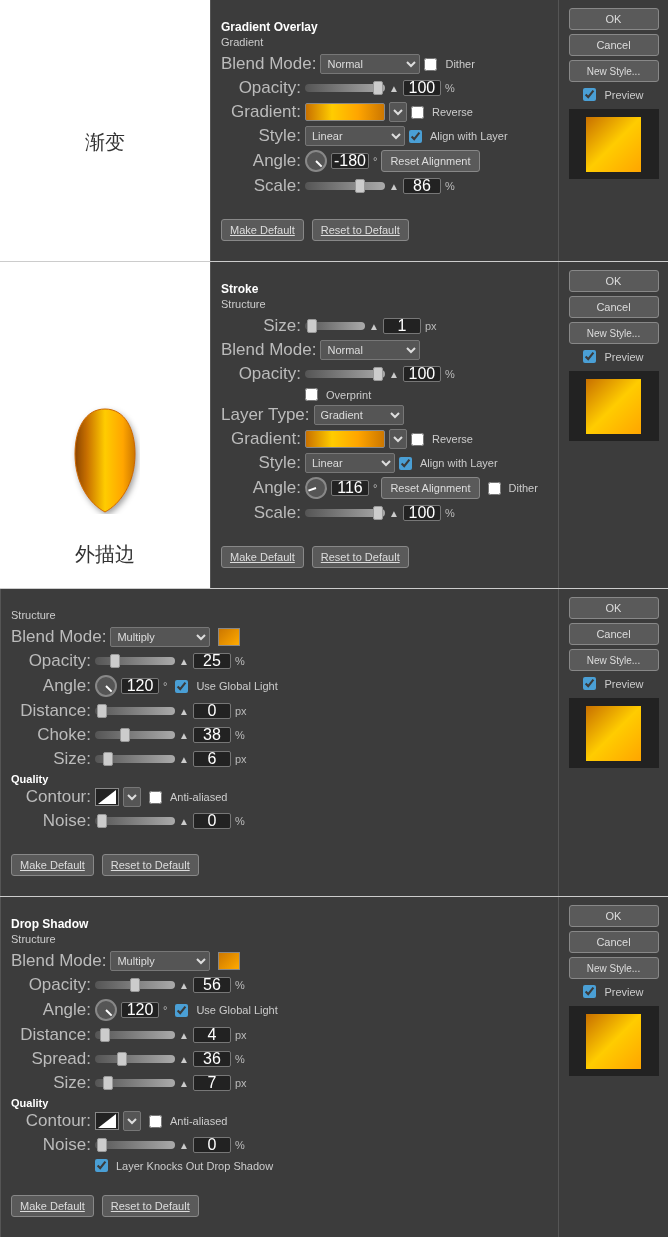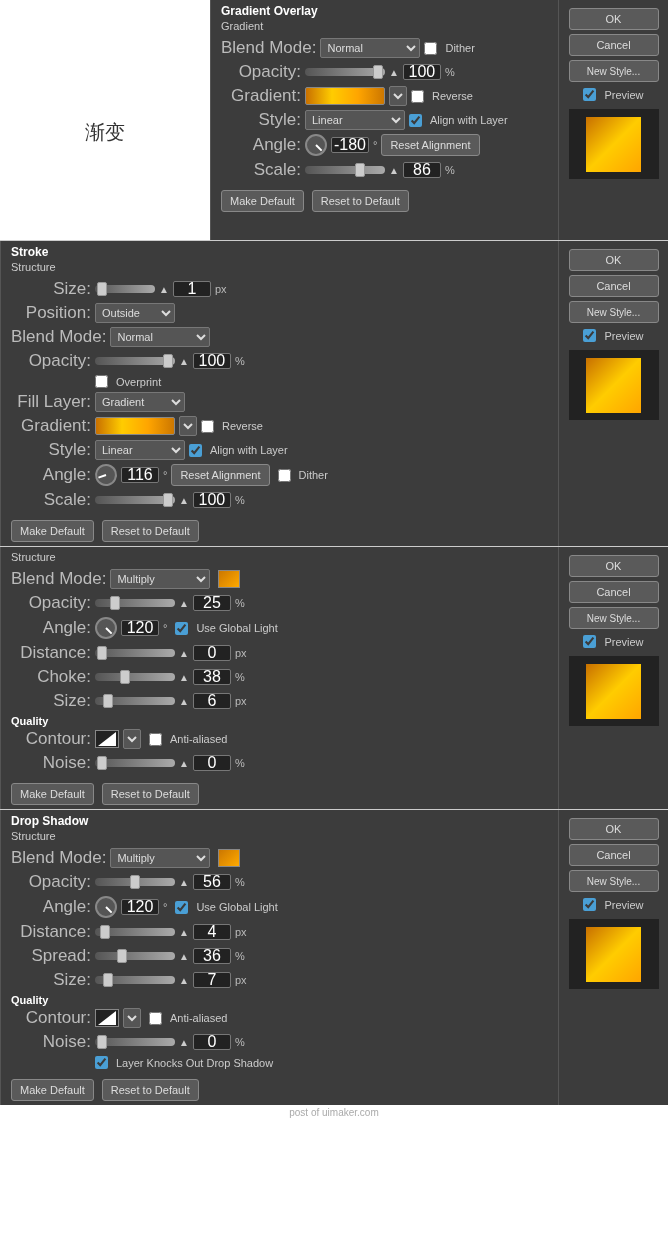--- a/index.html
+++ b/index.html
@@ -33,21 +33,21 @@
     }
     .left-label .shape-container {
       margin-top: 10px;
     }
 
     
     .panel {
       flex: 1;
       background: #3c3c3c;
       border-left: 1px solid #555;
-      padding: 4px 10px;
+      padding: 20px 10px;
       color: #ddd;
     }
     .panel-title {
       font-weight: bold;
       color: #fff;
       font-size: 12px;
       margin-bottom: 2px;
     }
     .panel-subtitle {
       color: #ccc;
@@ -192,21 +192,22 @@
       top: 50%;
       left: 50%;
       transform-origin: left center;
       transform: translateY(-50%) rotate(45deg);
     }
 
     
     .bottom-btns {
       display: flex;
       gap: 8px;
-      margin-top: 10px;
+      margin-top: 23px;
+      text-decoration: underline;
     }
     .btn-default {
       background: #5a5a5a;
       border: 1px solid #888;
       border-radius: 3px;
       color: #ddd;
       font-size: 11px;
       height: 22px;
       padding: 0 8px;
       cursor: pointer;
@@ -363,43 +364,57 @@
     <div class="preview-box">
       <div class="preview-inner"></div>
     </div>
   </div>
 </div>
 
 <div class="section-divider"></div>
 
 <div class="section-wrapper">
 
+  <div class="left-label" style="justify-content:flex-end; padding-bottom:20px;">
+    <div class="shape-container">
+      
+      <svg width="70" height="110" viewBox="0 0 70 110">
+        <defs>
+          <linearGradient id="bulletGrad" x1="0%" y1="0%" x2="100%" y2="0%">
+            <stop offset="0%" style="stop-color:#8b4500;stop-opacity:1"></stop>
+            <stop offset="20%" style="stop-color:#c87000;stop-opacity:1"></stop>
+            <stop offset="50%" style="stop-color:#ffcc00;stop-opacity:1"></stop>
+            <stop offset="80%" style="stop-color:#ffa500;stop-opacity:1"></stop>
+            <stop offset="100%" style="stop-color:#cc7700;stop-opacity:1"></stop>
+          </linearGradient>
+          <filter id="shadow">
+            <feDropShadow dx="2" dy="3" stdDeviation="3" flood-color="rgba(0,0,0,0.4)"></feDropShadow>
+          </filter>
+        </defs>
+        <path d="M35 5 C55 5, 65 25, 65 50 C65 80, 50 100, 35 108 C20 100, 5 80, 5 50 C5 25, 15 5, 35 5 Z" fill="url(#bulletGrad)" filter="url(#shadow)"></path>
+        <path d="M35 5 C55 5, 65 25, 65 50 C65 80, 50 100, 35 108 C20 100, 5 80, 5 50 C5 25, 15 5, 35 5 Z" fill="none" stroke="#cc6600" stroke-width="1"></path>
+      </svg>
+    </div>
+    <span class="chinese-text">外描边</span>
+  </div>
 
   <div class="panel">
     <div class="panel-title">Stroke</div>
     <div class="panel-subtitle">Structure</div>
 
     <div class="form-row">
       <span class="form-label">Size:</span>
       <div class="slider-track" style="width:60px;">
         <div class="slider-thumb" style="left:2px;"></div>
       </div>
       <span style="color:#ccc; font-size:10px;">▲</span>
       <input type="text" class="form-input highlight-input" value="1" style="">
       <span class="unit-label">px</span>
     </div>
 
-    <div class="form-row">
-      <span class="form-label">Position:</span>
-      <select class="form-select" style="width:80px;">
-        <option>Outside</option>
-        <option>Inside</option>
-        <option>Center</option>
-      </select>
-    </div>
 
     <div class="form-row">
       <span class="form-label">Blend Mode:</span>
       <select class="form-select" style="width:100px;">
         <option>Normal</option>
         <option>Multiply</option>
       </select>
     </div>
 
     <div class="form-row">
@@ -414,21 +429,21 @@
 
     <div class="form-row">
       <span class="form-label"></span>
       <div class="checkbox-item">
         <input type="checkbox" style="">
         <span>Overprint</span>
       </div>
     </div>
 
     <div class="form-row">
-      <span class="form-label">Fill Layer:</span>
+      <span class="form-label">Layer Type:</span>
       <select class="form-select" style="width:90px;">
         <option>Gradient</option>
         <option>Color</option>
         <option>Pattern</option>
       </select>
     </div>
 
     <div class="form-row">
       <span class="form-label">Gradient:</span>
       <div class="gradient-bar"></div>

